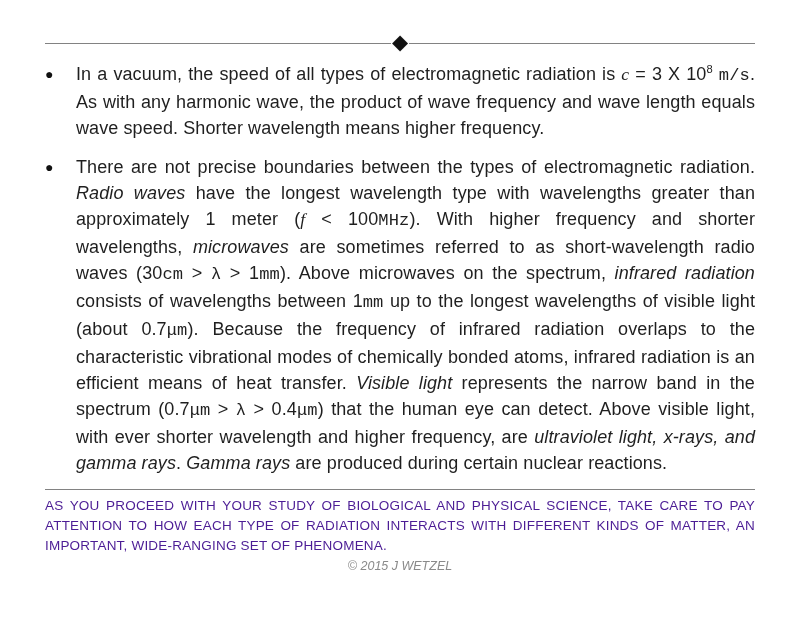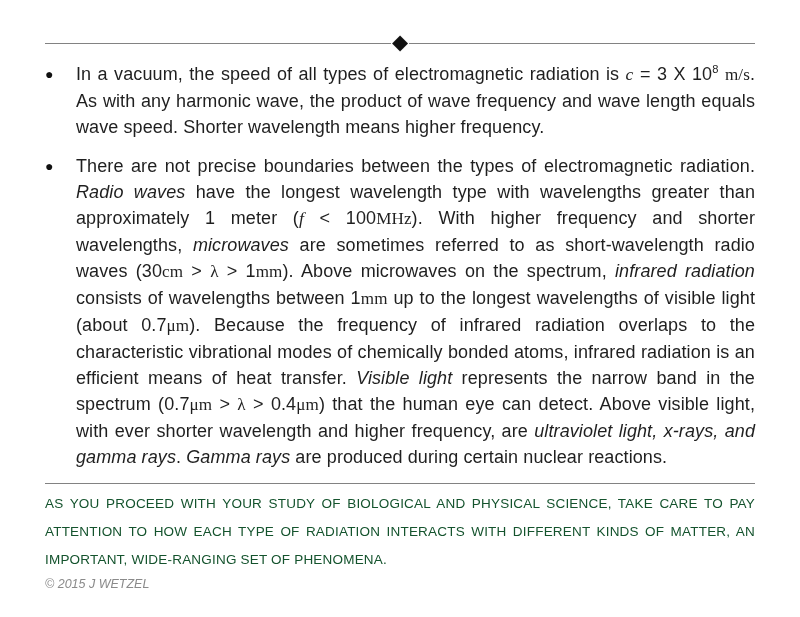--- a/index.html
+++ b/index.html
@@ -60,21 +60,21 @@
     margin: 0;
     font-size: 18px;
     line-height: 26px;
     letter-spacing: 0.1px;
     text-align: justify;
   }
 
   .run-n  { }
   .run-i  { font-style: italic; margin-top: 48px; }
   .run-sr {
-    font-family: Liberation Serif, serif;
+    font-family: Liberation Mono, monospace;
     font-size: 0.95em;
   }
   .run-sri {
     font-family: "Liberation Serif", serif;
     font-style: italic;
     font-size: 0.98em;
   }
   .run-sup {
     vertical-align: super;
     font-size: 0.62em;
@@ -83,30 +83,30 @@
 
   
   .footer-rule {
     height: 1px;
     background: #828282;
     margin-top: 2px;
   }
   .footer-note {
     margin: 6px 0 0 0;
     font-size: 13.5px;
-    line-height: 28px;
+    line-height: 20px;
     letter-spacing: 0.2px;
     text-align: justify;
-    color: #14532d;
+    color: #4c1d95;
   }
   .copyright {
     margin: 3px 0 0 0;
     font-size: 12.5px;
     font-style: italic;
-    text-align: left;
+    text-align: center;
     color: #8a8a8a;
   }
 </style>
 </head>
 <body>
 
 <div class="page">
 
   <div class="top-divider">
     <span class="rule-seg"></span>

